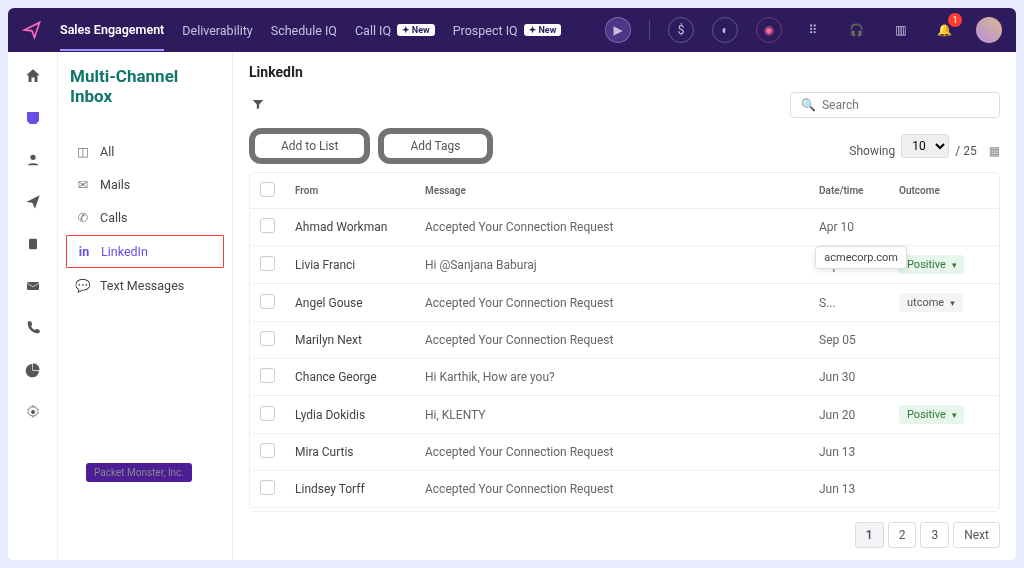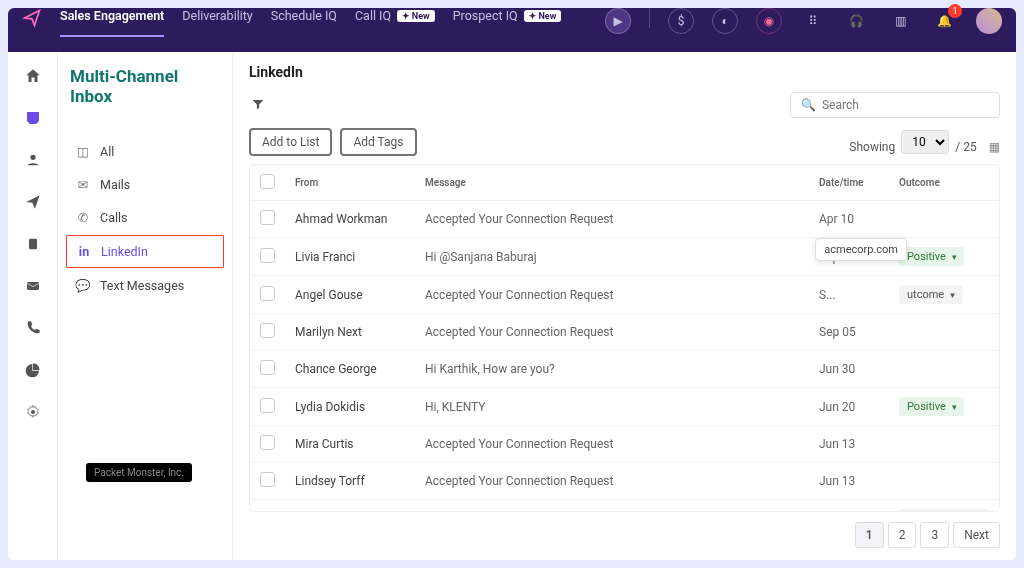--- a/index.html
+++ b/index.html
@@ -1,18 +1,18 @@
 <!DOCTYPE html>
 <html><head>
 <meta charset="utf-8">
 <style>
   * { box-sizing: border-box; margin: 0; padding: 0; font-family: -apple-system, BlinkMacSystemFont, "Segoe UI", Roboto, sans-serif; }
   body { background: #e8ebff; width: 1024px; height: 568px; overflow: hidden; }
   .app { display: flex; flex-direction: column; height: 100%; padding: 8px; }
-  .topnav { background: #2d1b5e; border-radius: 6px 6px 0 0; height: 44px; display: flex; align-items: flex-start; padding: 0 14px; gap: 18px; }
+  .topnav { background: #2d1b5e; border-radius: 6px 6px 0 0; height: 44px; display: flex; align-items: center; padding: 0 14px; gap: 18px; }
   .logo { width: 20px; height: 20px; display:flex; align-items:center; }
   .topnav .navitem { color: #c8c0e0; font-size: 12.5px; cursor:pointer; display:flex; align-items:center; gap:6px; }
   .topnav .navitem.active { color: #fff; font-weight: 600; border-bottom: 2px solid #a590ff; padding-bottom:12px; margin-bottom:-12px;}
   .badge-new { background: #fff; color: #2d1b5e; font-size: 9px; font-weight:700; padding:1px 5px; border-radius:3px; }
   .topnav .spacer { flex: 1; }
   .iconcircle { width: 26px; height: 26px; border-radius: 50%; border: 1px solid rgba(255,255,255,0.25); display:flex; align-items:center; justify-content:center; color:#c8c0e0; font-size:12px; cursor:pointer;}
   .iconcircle.play { background: rgba(180,130,255,0.25); }
   .iconcircle.chart { color: #ff6b9d; border-color:#ff6b9d55; }
   .notif { position:relative; }
   .notif .redbadge { position:absolute; top:-4px; right:-4px; background:#ff3b30; color:#fff; font-size:9px; width:14px; height:14px; border-radius:50%; display:flex; align-items:center; justify-content:center;}
@@ -21,29 +21,29 @@
   .body { flex:1; display:flex; background: #fff; border-radius: 0 0 6px 6px; overflow:hidden; }
   .rail { width: 50px; background: #fff; border-right: 1px solid #eee; display:flex; flex-direction:column; align-items:center; padding-top:14px; gap: 22px; }
   .rail .ritm { color:#555; cursor:pointer; width:20px; height:20px; display:flex; align-items:center; justify-content:center;}
   .rail .ritm.active { color:#6b4de6; }
   .sidebar { width: 175px; border-right: 1px solid #eee; padding: 14px 8px; }
   .sidebar h3 { font-size: 17px; font-weight: 700; color:#0f766e; margin-bottom: 30px; padding-left:4px;}
   .sb-item { display:flex; align-items:center; gap:10px; padding:8px 10px; font-size:12.5px; color:#444; border-radius:4px; cursor:pointer; margin-bottom:2px;}
   .sb-item.highlighted { border: 1.5px solid #ff3b30; border-radius:1px; color:#6b4de6; }
   .sb-item .ic { width:14px; height:14px; display:flex; align-items:center; justify-content:center; color:#777; }
   .sb-item.highlighted .ic { color:#6b4de6; }
-  .company-tag { margin-top: 160px; text-align:center; font-size:10px; color:#888; background:#000000; padding:4px 8px; border-radius:3px; display:inline-block; margin-left:20px; cursor:pointer;}
+  .company-tag { margin-top: 160px; text-align:center; font-size:10px; color:#888; background:#4c1d95; padding:4px 8px; border-radius:3px; display:inline-block; margin-left:20px; cursor:pointer;}
   .main { flex:1; padding: 12px 16px; display:flex; flex-direction:column; overflow:hidden;}
   .main h2 { font-size: 14px; font-weight:700; color:#222; margin-bottom:12px;}
   .toolbar { display:flex; align-items:center; gap:10px; margin-bottom:10px;}
   .filter-ico { color:#555; cursor:pointer; padding:2px;}
   .search { margin-left:auto; width:210px; border:1px solid #ddd; border-radius:4px; padding:5px 10px; display:flex; align-items:center; gap:6px; font-size:12px;}
   .search input { border:none; outline:none; flex:1; font-size:12px;}
   .actionrow { display:flex; align-items:center; gap:8px; margin-bottom:8px;}
-  .btn-outline { border:2px solid #737373; border-radius:4px; padding:5px 11px; font-size:12px; color:#555; background:#fff; cursor:pointer;}
+  .btn-outline { border:6px solid #737373; border-radius:12px; padding:5px 26px; font-size:12px; color:#555; background:#fff; cursor:pointer;}
   .showing { margin-left:auto; display:flex; align-items:flex-end; gap:6px; font-size:12px; color:#555;}
   .showing select { border:1px solid #ddd; border-radius:3px; padding:3px 6px; font-size:12px;}
   .cols-ico { color:#888; cursor:pointer; margin-left:6px;}
   .table-wrap { border:1px solid #eee; border-radius:6px; flex:1; overflow:auto; }
   table { width:100%; border-collapse:collapse; font-size:12px;}
   th { text-align:left; padding:9px 10px; color:#666; font-weight:600; border-bottom:1px solid #eee; font-size:10px;}
   td { padding:9px 10px; color:#666; border-bottom:1px solid #f2f2f2; }
   td.from { color:#444; }
   .chk { width:15px; height:15px; border:1px solid #ccc; border-radius:3px; display:inline-block; cursor:pointer;}
   .outcome-badge { background:#e8f5ea; color:#2d7a3a; font-size:11px; padding:3px 8px; border-radius:3px; cursor:pointer; display:inline-flex; align-items:center; gap:4px;}

